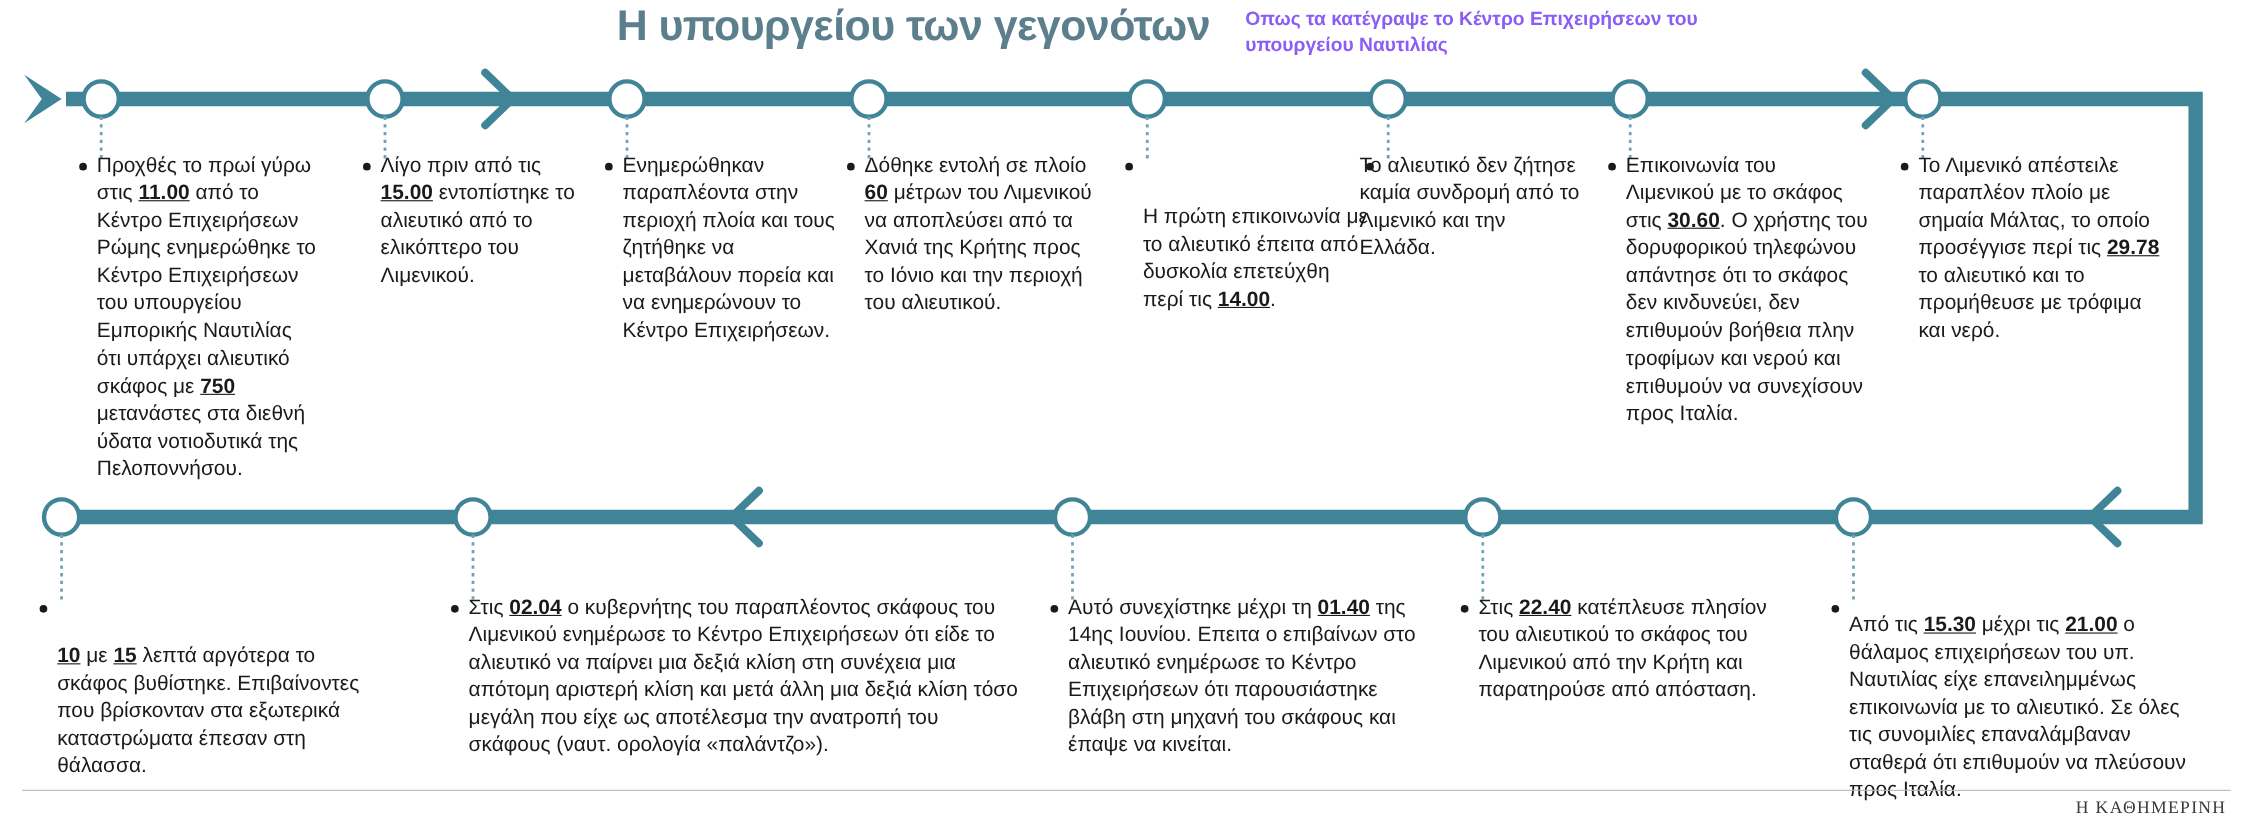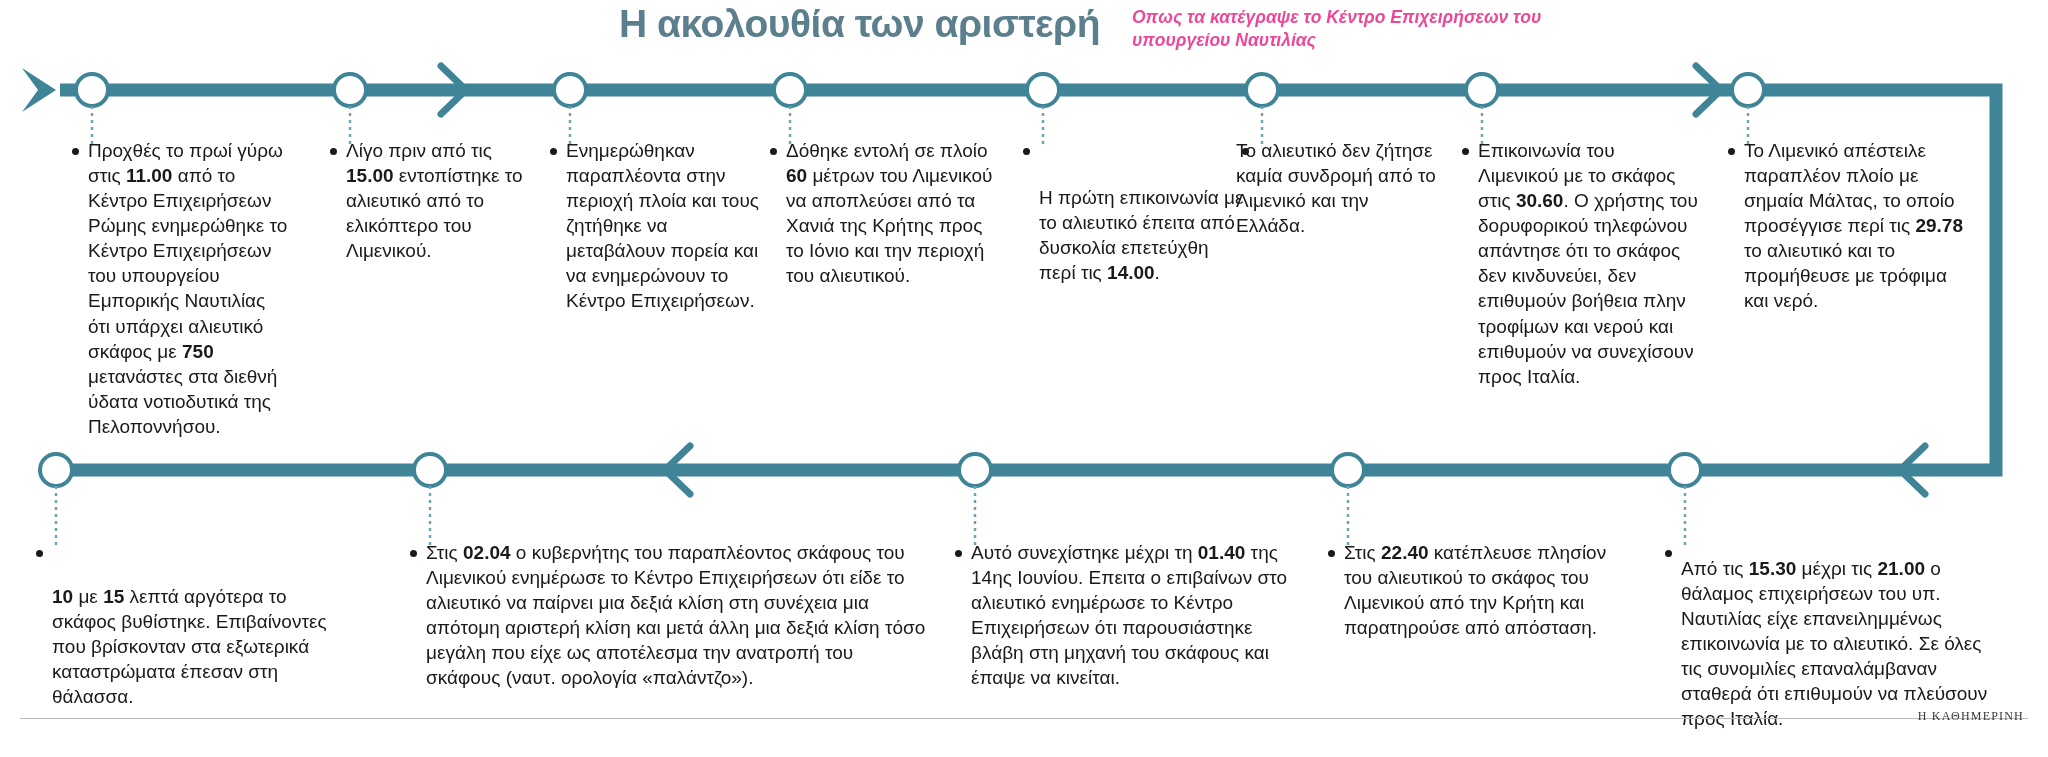--- a/index.html
+++ b/index.html
@@ -36,22 +36,21 @@
     white-space: nowrap;
   }
   .subtitle {
     position: absolute;
     left: 1132px;
     top: 6px;
     width: 460px;
     font-size: 17.5px;
     font-weight: bold;
     line-height: 1.33;
-    color: #ec4899;
-    font-style: italic;
+    color: #8b5cf6;
   }
 
   
   .timeline {
     position: absolute;
     left: 0; top: 0;
     width: 2048px;
     height: 757px;
     pointer-events: none;
   }
@@ -66,46 +65,46 @@
   .block p {
     margin: 0;
   }
   .bullet {
     position: absolute;
     width: 7px;
     height: 7px;
     border-radius: 50%;
     background: #1a1a1a;
   }
-  b { font-weight: bold; }
+  b { font-weight: bold; text-decoration: underline; }
 
   
   .footer-rule {
     position: absolute;
     left: 20px;
     top: 718px;
     width: 2008px;
     height: 1px;
     background: #b9b9b9;
   }
   .footer-brand {
     position: absolute;
     right: 24px;
-    top: 709px;
-    font-size: 12px;
+    top: 726px;
+    font-size: 16px;
     letter-spacing: 1.2px;
     color: #3a3a3a;
     font-family: "Liberation Serif", serif;
   }
 </style>
 </head>
 <body>
 
 <div class="header">
-  <div class="title">Η ακολουθία των αριστερή</div>
+  <div class="title">Η υπουργείου των γεγονότων</div>
   <div class="subtitle">Οπως τα κατέγραψε το Κέντρο Επιχειρήσεων του υπουργείου Ναυτιλίας</div>
 </div>
 
 <svg class="timeline" width="2048" height="757" viewBox="0 0 2048 757">
 
   <path d="M 60 90 L 1996 90 L 1996 470 L 60 470" fill="none" stroke="#3f8497" stroke-width="13"></path>
 
   <path d="M 22 68 L 56 90 L 22 112 L 38 90 Z" fill="#3f8497"></path>
 
   <path d="M 441 66 L 466 90 L 441 114" fill="none" stroke="#3f8497" stroke-width="7" stroke-linecap="round" stroke-linejoin="round"></path>

